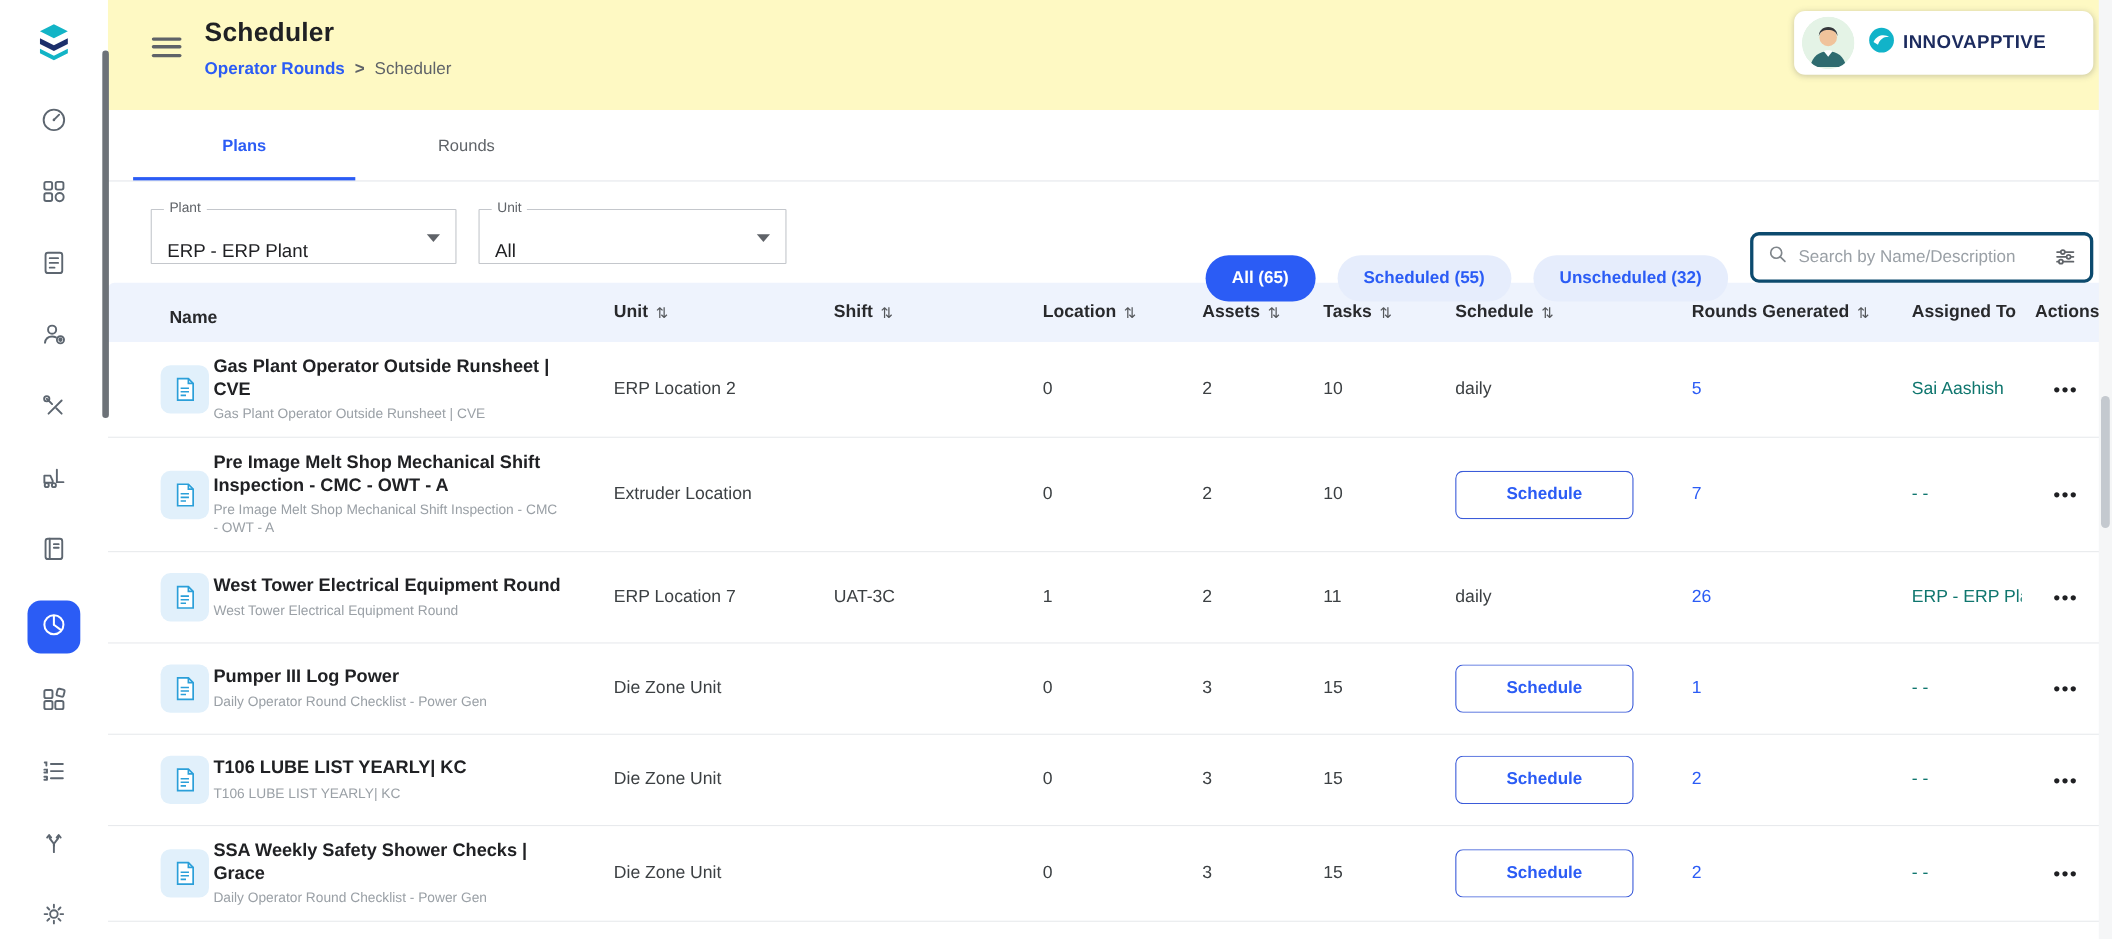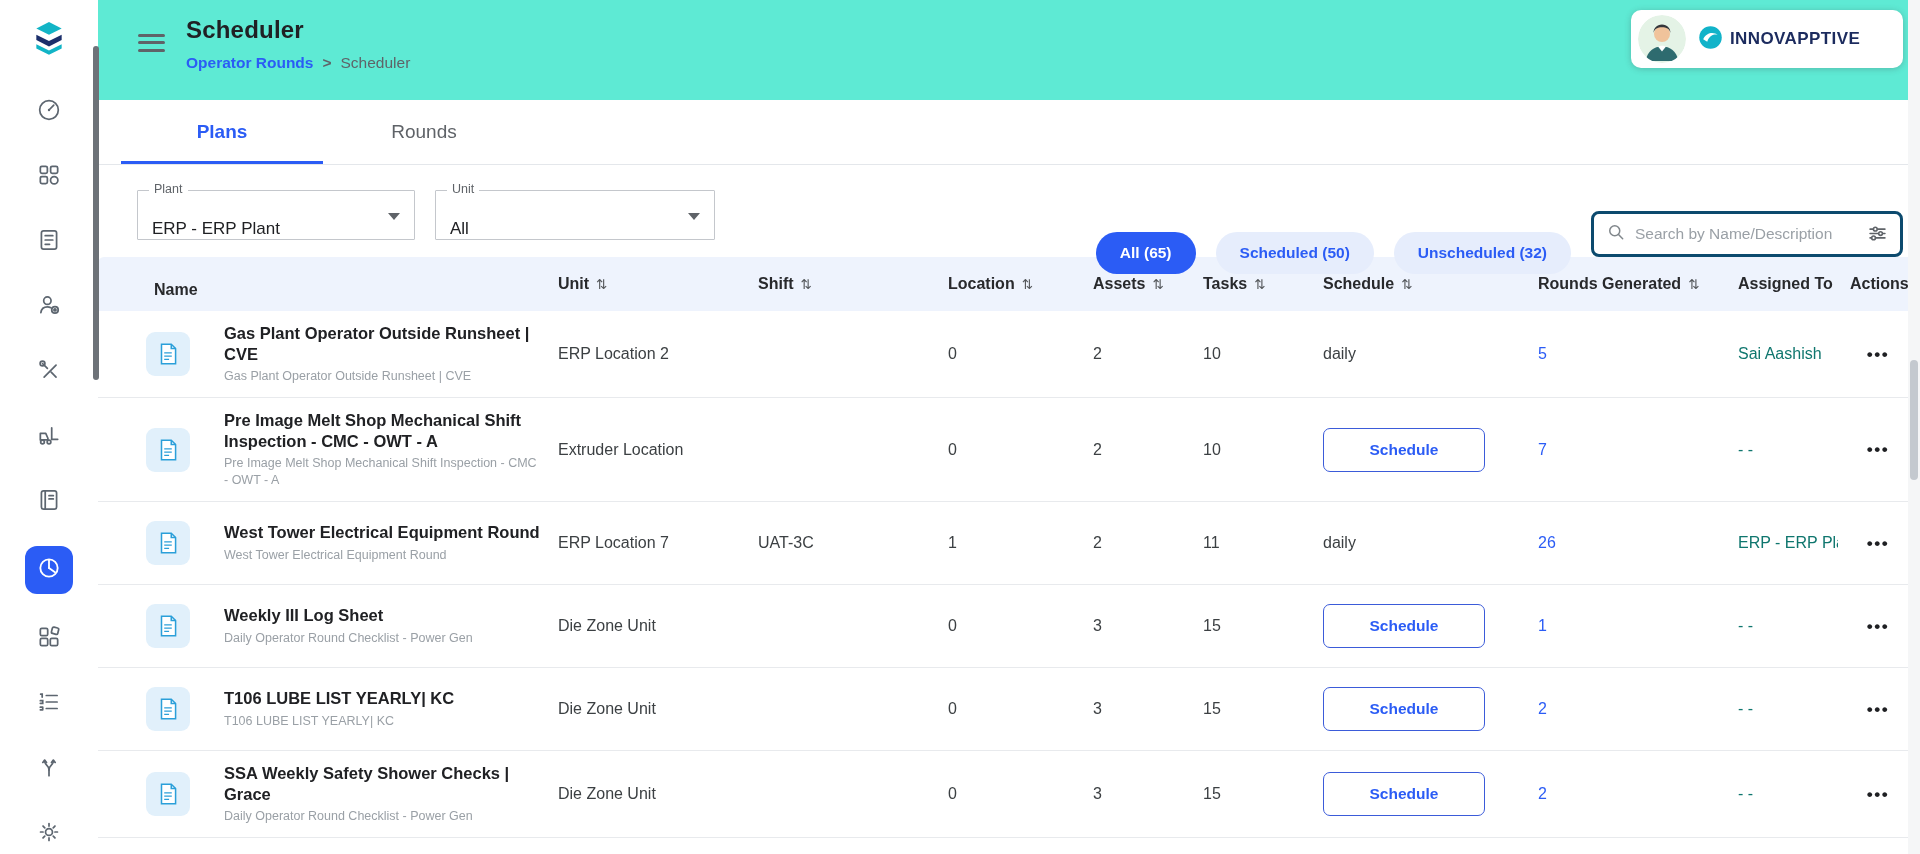--- a/index.html
+++ b/index.html
@@ -19,41 +19,41 @@
   .sidebar-logo{ margin-top:12px; height:56px; display:flex; align-items:center;}
   .nav{ margin-top:26px; display:flex; flex-direction:column; gap:24px; align-items:center;}
   .nav-item{ width:46px; height:41px; display:flex; align-items:center; justify-content:center;
     border-radius:10px; color:#5d6670; cursor:pointer;}
   .nav-item svg{ width:26px; height:26px;}
   .nav-item.active{ background:var(--accent); color:#fff; width:48px; height:48px; border-radius:12px;}
   .side-scroll{ position:absolute; left:93px; top:46px; width:6px; height:334px;
     background:#6d7278; border-radius:3px; z-index:6;}
 
   
-  .topbar{ position:absolute; left:98px; top:0; right:0; height:100px; background:#5eead4;}
+  .topbar{ position:absolute; left:98px; top:0; right:0; height:100px; background:#fef9c3;}
   .hamburger{ position:absolute; left:40px; top:29px; width:27px; cursor:pointer;}
   .hamburger .bar{ height:3px; background:#5f6368; border-radius:2px; margin:4.5px 0;}
   .page-title{ position:absolute; left:88px; top:16px; font-size:24px; font-weight:700; color:var(--dark); letter-spacing:.2px;}
   .breadcrumb{ position:absolute; left:88px; top:54px; font-size:15.5px; display:flex; gap:9px; align-items:center;}
   .crumb-link{ color:var(--accent); font-weight:600; cursor:pointer;}
   .crumb-sep{ color:var(--graytext); font-weight:600;}
   .crumb-current{ color:var(--graytext);}
   .profile-card{ position:absolute; right:17px; top:10px; width:272px; height:58px; background:#fff;
     border-radius:10px; box-shadow:0 1px 6px rgba(60,64,67,.28); display:flex; align-items:center;
     padding:0 12px 0 7px; gap:11px;}
   .avatar{ width:48px; height:48px; border-radius:50%; overflow:hidden; flex:none; cursor:pointer;}
   .brand{ display:flex; align-items:center; gap:6px;}
   .brand svg{ width:27px; height:27px;}
   .brand-text{ font-size:17px; font-weight:700; color:#1c2b5e; letter-spacing:.4px;}
 
   
   .content{ position:absolute; left:98px; top:100px; right:0; bottom:0; background:#fff;}
   .tabs{ height:65px; border-bottom:1px solid #e4e7eb; display:flex; padding-left:23px;}
   .tab{ width:202px; display:flex; align-items:center; justify-content:center;
-    font-size:19px; font-weight:500; color:var(--graytext); position:relative; cursor:pointer;}
+    font-size:15px; font-weight:500; color:var(--graytext); position:relative; cursor:pointer;}
   .tab.active{ color:var(--accent); font-weight:700;}
   .tab.active::after{ content:""; position:absolute; left:0; right:0; bottom:0; height:3px; background:var(--accent);}
 
   .filterbar{ position:relative; height:92px;}
   .select{ position:absolute; top:25px; height:50px; border:1px solid #c4c7cc; border-radius:1px;
     display:flex; align-items:flex-end; padding:0 36px 0 14px; font-size:17px; color:var(--dark); cursor:pointer; background:#fff;}
   .select-plant{ left:39px; width:278px;}
   .select-unit{ left:337px; width:280px;}
   .select-label{ position:absolute; top:-9px; left:11px; background:#fff; padding:0 5px;
     font-size:12.5px; color:var(--graytext); font-weight:400;}
@@ -74,21 +74,21 @@
 
   
   .grid-cols{ display:grid; grid-template-columns:420px 200px 190px 145px 110px 120px 215px 200px 112px 80px; padding-left:28px;}
   .thead{ background:var(--headbg); height:54px; align-items:center; border-radius:6px 6px 0 0;
     font-size:16px; font-weight:700; color:#28292c;}
   .th{ display:flex; align-items:center; gap:7px; padding-left:12px; white-space:nowrap; overflow:hidden;}
   .th-name{ padding-left:28px;margin-top:11px;}
   .sort{ font-size:13.5px; color:#54575b; font-weight:400;}
   .trow{ border-bottom:1px solid var(--line); align-items:center; min-height:83px;}
   .td{ font-size:16px; color:#3c4043; padding-left:12px; overflow:hidden; white-space:nowrap;}
-  .td-name{ display:flex; align-items:center; gap:34px; padding:12px 0 12px 20px; white-space:normal;}
+  .td-name{ display:flex; align-items:center; gap:4px; padding:12px 0 12px 20px; white-space:normal;}
   .row-icon{ width:44px; height:44px; border-radius:9px; background:#e1f0fb;
     display:flex; align-items:center; justify-content:center; flex:none;}
   .row-icon svg{ width:26px; height:26px;}
   .row-title{ font-size:16.5px; font-weight:700; color:var(--dark); line-height:1.25; max-width:320px; cursor:pointer;}
   .row-sub{ font-size:12.5px; color:#9aa0a6; margin-top:4px; max-width:320px; line-height:1.35;}
   .sched-btn{ width:162px; height:44px; border:1.5px solid #3b5bd9; border-radius:7px; background:#fff;
     color:var(--accent); font-size:15.5px; font-weight:700; cursor:pointer; font-family:inherit;}
   .rounds-link{ color:var(--accent); font-weight:500; cursor:pointer; text-decoration:none; font-size:16px;}
   .td-actions{ display:flex; justify-content:center; padding-left:0;}
   .dots{ font-size:17px; font-weight:700; color:#1f2023; letter-spacing:1.5px; cursor:pointer; line-height:1;}
@@ -252,21 +252,21 @@
       <span>ERP - ERP Plant</span>
       <span class="caret"></span>
     </div>
     <div class="select select-unit">
       <span class="select-label">Unit</span>
       <span>All</span>
       <span class="caret"></span>
     </div>
     <div class="filter-right">
       <div class="chip chip-active">All (65)</div>
-      <div class="chip chip-light">Scheduled (50)</div>
+      <div class="chip chip-light">Scheduled (55)</div>
       <div class="chip chip-light">Unscheduled (32)</div>
       <div class="searchbox">
         <span>
           <svg width="20" height="20" viewBox="0 0 24 24" fill="none" stroke="#80868b" stroke-width="1.8" stroke-linecap="round">
               <circle cx="10.5" cy="10.5" r="6"></circle>
               <path d="M15 15l5 5"></path>
             </svg>
         </span>
         <input type="text" placeholder="Search by Name/Description" style="">
         <span class="tune-icon">
@@ -414,21 +414,21 @@
   <div class="trow grid-cols">
     <div class="td td-name">
       <span class="row-icon">
           <svg viewBox="0 0 24 24">
             <path d="M6 3h9l4 4v14H6z" fill="#fff" stroke="#2b9fd9" stroke-width="1.4"></path>
             <path d="M15 3v4h4" fill="none" stroke="#2b9fd9" stroke-width="1.4"></path>
             <path d="M8.5 11h7M8.5 14h7M8.5 17h4.5" stroke="#2b9fd9" stroke-width="1.3"></path>
           </svg>
         </span>
       <div>
-          <div class="row-title">Weekly III Log Sheet</div>
+          <div class="row-title">Pumper III Log Power</div>
       <div class="row-sub">Daily Operator Round Checklist - Power Gen</div>
         </div>
     </div>
     <div class="td">Die Zone Unit</div>
     <div class="td"></div>
     <div class="td">0</div>
     <div class="td">3</div>
     <div class="td">15</div>
     <div class="td">
       <span></span>

